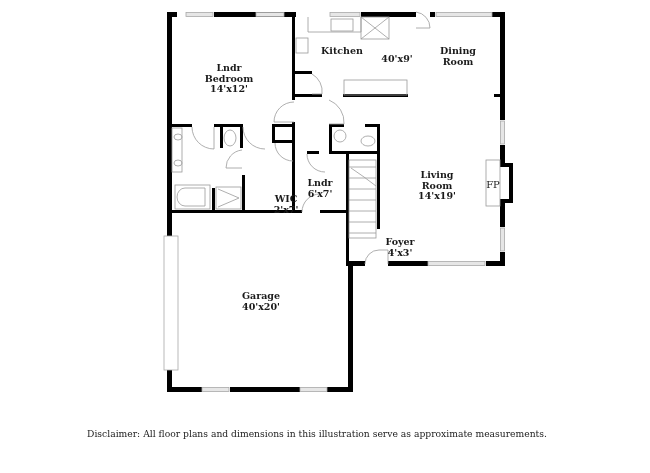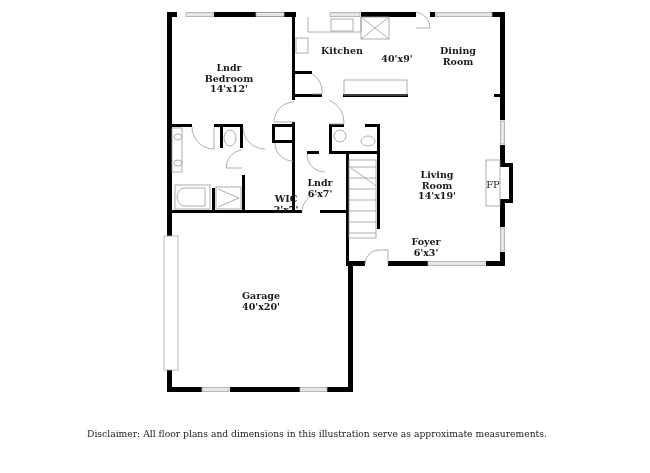--- a/index.html
+++ b/index.html
@@ -163,23 +163,23 @@
 </div>
 <div class="label" style="left:320px; top:178px;">
   <div>Lndr</div>
   <div>6'x7'</div>
 </div>
 <div class="label" style="left:437px; top:158px;margin-top:12px;">
   <div>Living</div>
   <div>Room</div>
   <div>14'x19'</div>
 </div>
-<div class="label" style="left:400px; top:237px;margin-left:26px;">
+<div class="label" style="left:400px; top:237px;">
   <div>Foyer</div>
-  <div>6'x3'</div>
+  <div>4'x3'</div>
 </div>
 <div class="label" style="left:261px; top:291px;text-align:center;">
   <div>Garage</div>
   <div>40'x20'</div>
 </div>
 <div class="label fp-label" style="left:493px; top:180px;">FP</div>
 
 <div class="disclaimer">
   <div>Disclaimer: All floor plans and dimensions in this illustration serve as approximate measurements.</div>
 </div>

